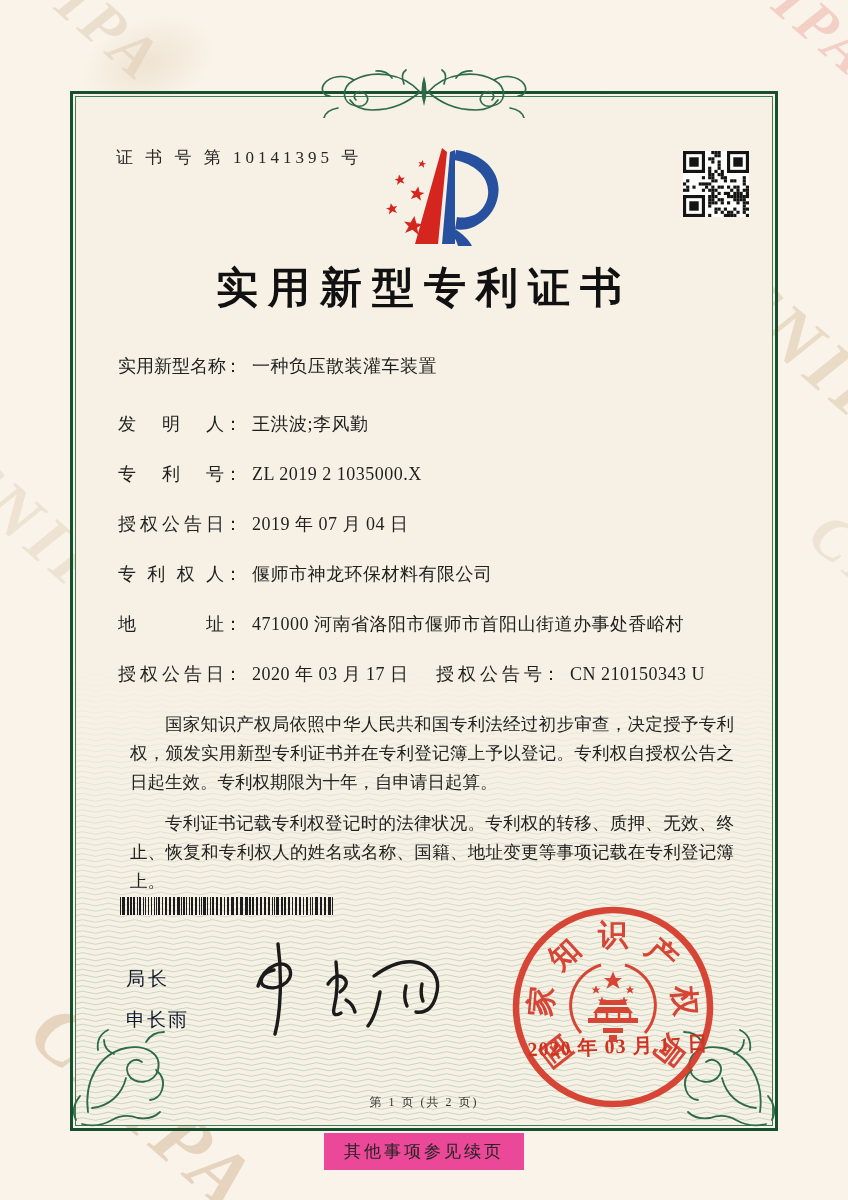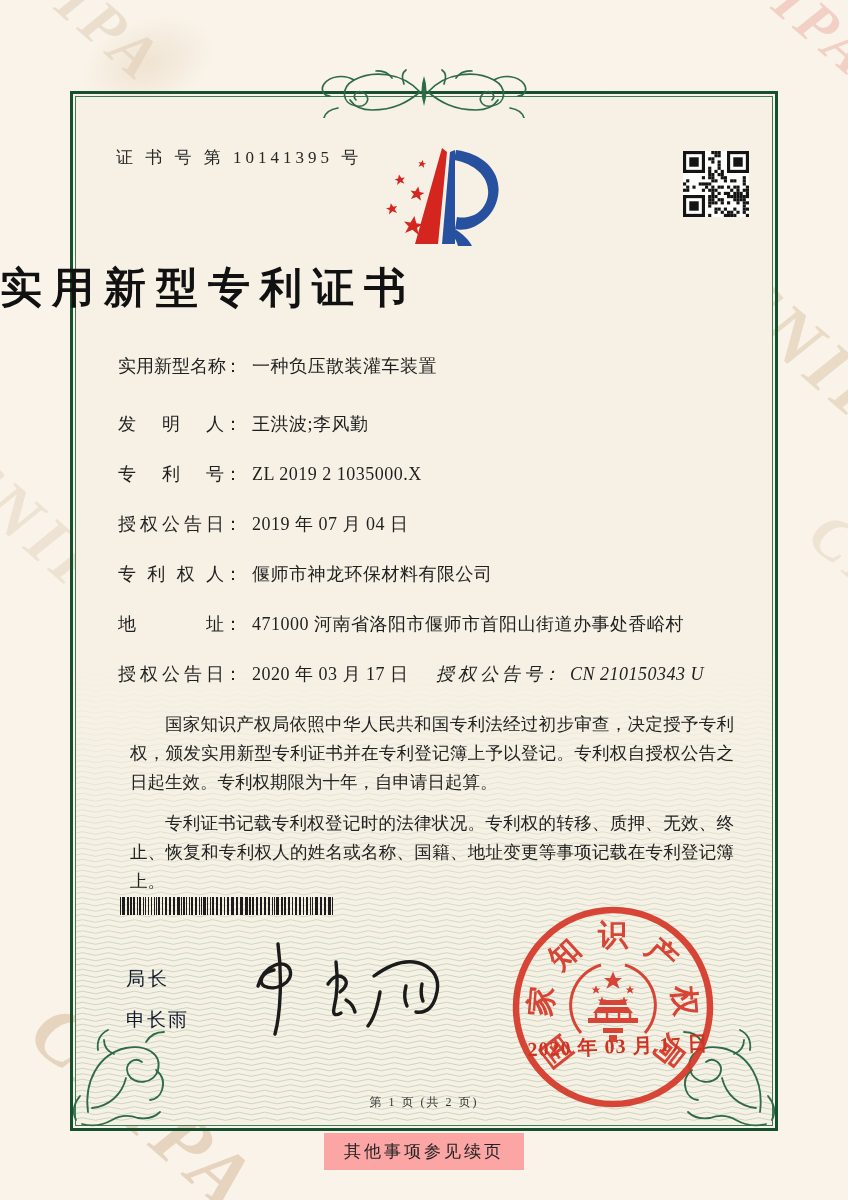--- a/index.html
+++ b/index.html
@@ -39,45 +39,45 @@
   .ornament{position:absolute; z-index:3; pointer-events:none;}
   .orn-top{left:304px; top:66px; width:240px; height:52px;}
   .orn-bl{left:68px; top:1020px; width:112px; height:112px;}
   .orn-br{left:668px; top:1020px; width:112px; height:112px; transform:scaleX(-1);}
   
   .content{position:absolute; z-index:4; left:0; top:0; width:848px; height:1076px;}
   .cert-no{position:absolute; left:116px; top:146px; font-size:17px; letter-spacing:4px; color:#262626;}
   .logo{position:absolute; left:350px; top:138px; width:150px; height:118px;}
   .qr{position:absolute; left:683px; top:151px; width:66px; height:66px; background:#fdfdfb;}
   .doc-title{
-    position:absolute; left:0; top:260px; width:848px; 
+    position:absolute; left:0; top:260px; width:848px; text-align:center;
     font-size:42px; font-weight:bold; letter-spacing:10px; color:#111;
   }
   .fields{position:absolute; left:118px; top:354px; width:630px;}
   .field-row{position:relative; height:22px; margin-bottom:28px; font-size:18px; white-space:nowrap;}
   .field-row.first{margin-bottom:36px;}
   .f-label{display:inline-block; width:106px; text-align:justify; text-align-last:justify; vertical-align:bottom;}
   .f-colon{display:inline-block;}
   .f-value{margin-left:10px; letter-spacing:.5px;}
-  .f-second{position:absolute; left:318px; top:0;font-style:italic;}
+  .f-second{position:absolute; left:318px; top:0;}
   .paragraphs{position:absolute; left:118px; top:698px; width:628px; font-size:17.5px; line-height:29px; text-align:justify; color:#222;}
   .paragraphs p{margin:12px; text-indent:2em;}
   #barcode{position:absolute; left:120px; top:897px; width:216px; height:18px;}
   .signer{position:absolute; left:126px; top:966px; font-family:"Liberation Sans","DejaVu Sans",sans-serif; font-size:19px; letter-spacing:3px; color:#0f172a;}
   .signer .signer-name{margin-top:15px; letter-spacing:2px;}
   .signature{position:absolute; left:228px; top:934px; width:235px; height:108px;}
   .seal{position:absolute; left:509px; top:903px; width:208px; height:208px; opacity:.93;}
   .seal-date{
     position:absolute; left:518px; top:1033px; width:200px; text-align:center;
     font-size:20px; letter-spacing:1px; color:#cf3322; transform:rotate(-2deg); font-weight:bold;
   }
   .page-info{position:absolute; left:0; top:1094px; width:848px; text-align:center; font-size:12px; letter-spacing:2px; color:#333;}
   .continuation{
     position:absolute; left:50%; top:1133px; transform:translateX(-50%);
-    background:#fca5a5; padding:7px 20px; font-size:17px; letter-spacing:3px; color:#222; white-space:nowrap;
+    background:#ec4899; padding:7px 20px; font-size:17px; letter-spacing:3px; color:#222; white-space:nowrap;
   }
 </style>
 </head>
 <body>
 
 <div class="page">
 
   <div class="wm wm-tl">CNIPA</div>
   <div class="wm wm-tr">CNIPA</div>
   <div class="wm wm-rm">CNIPA</div>

